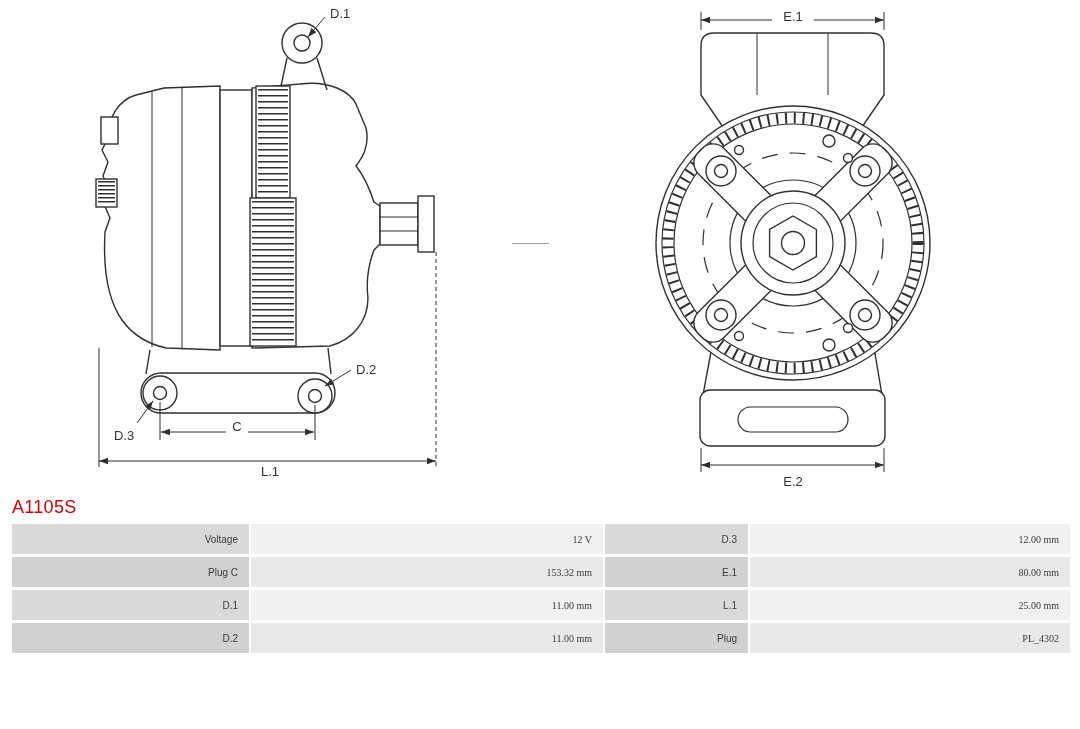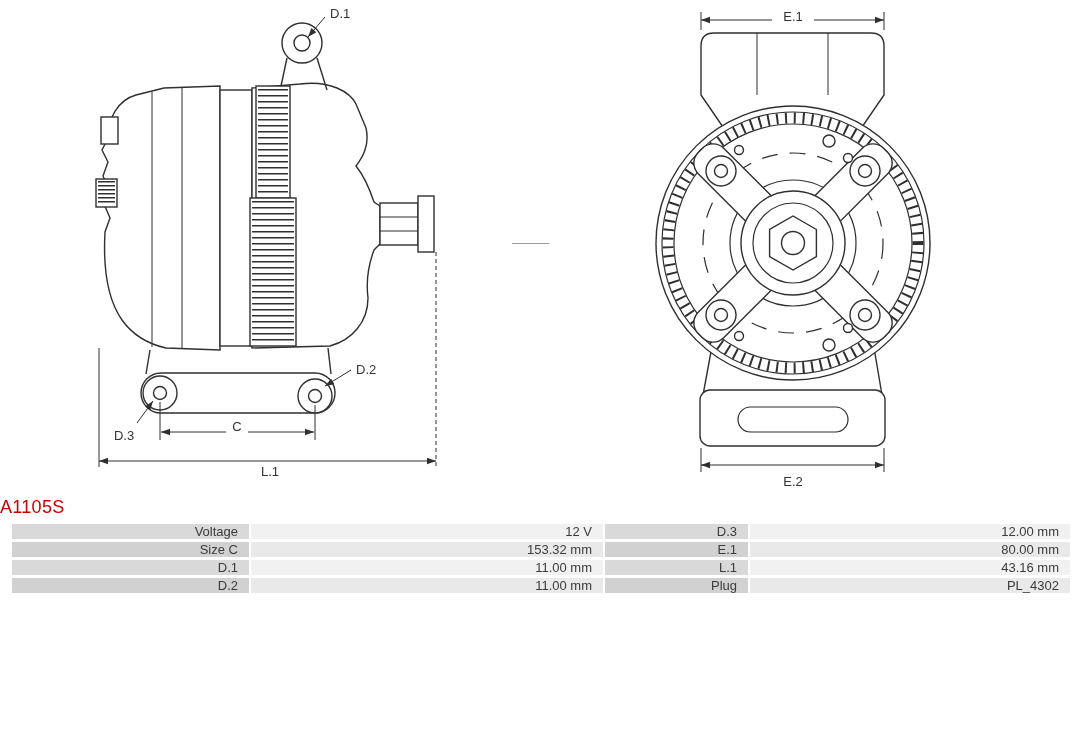--- a/index.html
+++ b/index.html
@@ -5,35 +5,35 @@
   * { margin:0; padding:0; box-sizing:border-box; }
   html,body { background:#fff; }
   body {
     width:1080px; height:729px;
     font-family:"Liberation Sans", sans-serif;
     position:relative; overflow:hidden;
   }
   .page { position:relative; width:1080px; height:729px; background:#fff; }
   .drawing-area { position:absolute; left:0; top:0; width:1080px; height:500px; }
   .part-number {
-    position:absolute; left:0; top:497px;
+    position:absolute; left:12px; top:497px;
     font-size:18px; color:#cc0000; letter-spacing:0.3px;
   }
   table.spec-table {
     position:absolute; left:10px; top:521px; width:1060px;
     border-collapse:separate; border-spacing:2px 3px;
     table-layout:fixed;
   }
   table.spec-table td {
-    height:15px; font-size:13px; color:#3b3b3b;
+    height:30px; font-size:10px; color:#3b3b3b;
     text-align:right; padding:0 11px 0 16px; vertical-align:middle;
     overflow:hidden; white-space:nowrap;
   }
   td.lbl { background:#d9d9d9; }
-  td.val { background:#f1f1f1; }
+  td.val { background:#f1f1f1;font-family:Liberation Serif, serif; }
   tr:nth-child(even) td.lbl { background:#d1d1d1; }
   tr:nth-child(even) td.val { background:#e9e9e9; }
   svg text {
     font-family:"Liberation Sans", sans-serif;
     font-size:13px; fill:#333;
   }
 </style>
 </head>
 <body>
 
@@ -214,30 +214,30 @@
       <col style="width:320px">
     </colgroup>
     <tbody>
         <tr>
       <td class="lbl">Voltage</td>
       <td class="val">12 V</td>
       <td class="lbl">D.3</td>
       <td class="val">12.00 mm</td>
     </tr>
         <tr>
-      <td class="lbl">Size C</td>
+      <td class="lbl">Plug C</td>
       <td class="val">153.32 mm</td>
       <td class="lbl">E.1</td>
       <td class="val">80.00 mm</td>
     </tr>
         <tr>
       <td class="lbl">D.1</td>
       <td class="val">11.00 mm</td>
       <td class="lbl">L.1</td>
-      <td class="val">43.16 mm</td>
+      <td class="val">25.00 mm</td>
     </tr>
         <tr>
       <td class="lbl">D.2</td>
       <td class="val">11.00 mm</td>
       <td class="lbl">Plug</td>
       <td class="val">PL_4302</td>
     </tr>
       </tbody>
   </table>
 

